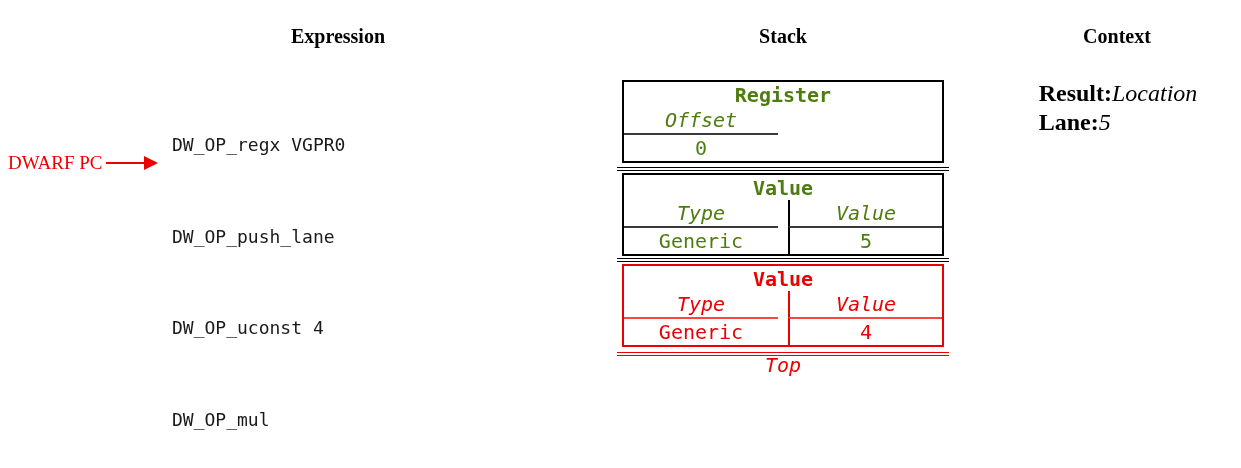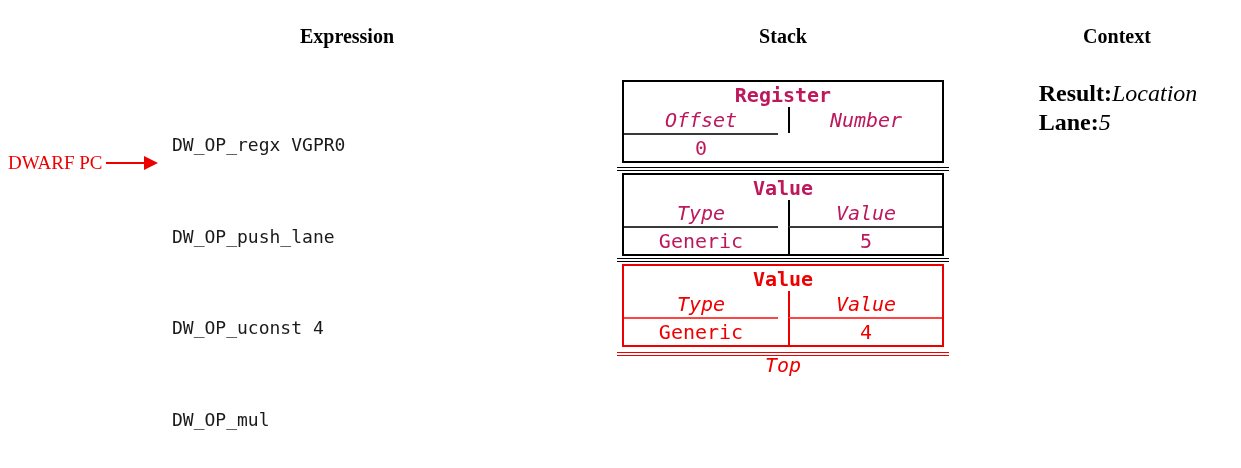--- a/index.html
+++ b/index.html
@@ -22,21 +22,21 @@
   
   .col-header {
     position: absolute;
     top: 25px;
     transform: translateX(-50%);
     font-family: "Liberation Serif", serif;
     font-weight: bold;
     font-size: 20px;
     white-space: nowrap;
   }
-  .hdr-expression { left: 347px; }
+  .hdr-expression { left: 338px; }
   .hdr-stack { left: 783px; }
   .hdr-context { left: 1117px; }
 
   
   .expr-list {
     position: absolute;
     left: 172px;
     top: 69px;
     font-family: "DejaVu Sans Mono", monospace;
     font-size: 18px;
@@ -75,21 +75,21 @@
 
   
   .stack-table {
     position: absolute;
     left: 622px;
     width: 322px;
     border: 2px solid var(--foreground);
     background: #ffffff;
     font-family: "DejaVu Sans Mono", monospace;
     font-size: 20px;
-    color: #be185d;
+    color: #4d7c0f;
   }
   .st-title {
     height: 25px;
     display: flex;
     align-items: center;
     justify-content: center;
     font-weight: bold;
   }
   .st-row { display: grid; grid-template-columns: 1fr 1fr; gap: 10px; }
   .st-cell {
@@ -174,21 +174,20 @@
   <div class="dwarf-pc">
     <span class="dwarf-pc-label">DWARF PC</span>
     <span class="arrow-shaft"></span>
     <span class="arrow-head"></span>
   </div>
 
   <div class="stack-table" style="top:80px">
     <div class="st-title">Register</div>
     <div class="st-row">
       <div class="st-cell head">Offset</div>
-      <div class="st-cell head right">Number</div>
     </div>
     <div class="st-row values">
       <div class="st-cell">0</div>
     </div>
   </div>
 
   <div class="dbl-rule" style="top:167px"></div>
 
   <div class="stack-table" style="top:173px">
     <div class="st-title">Value</div>

